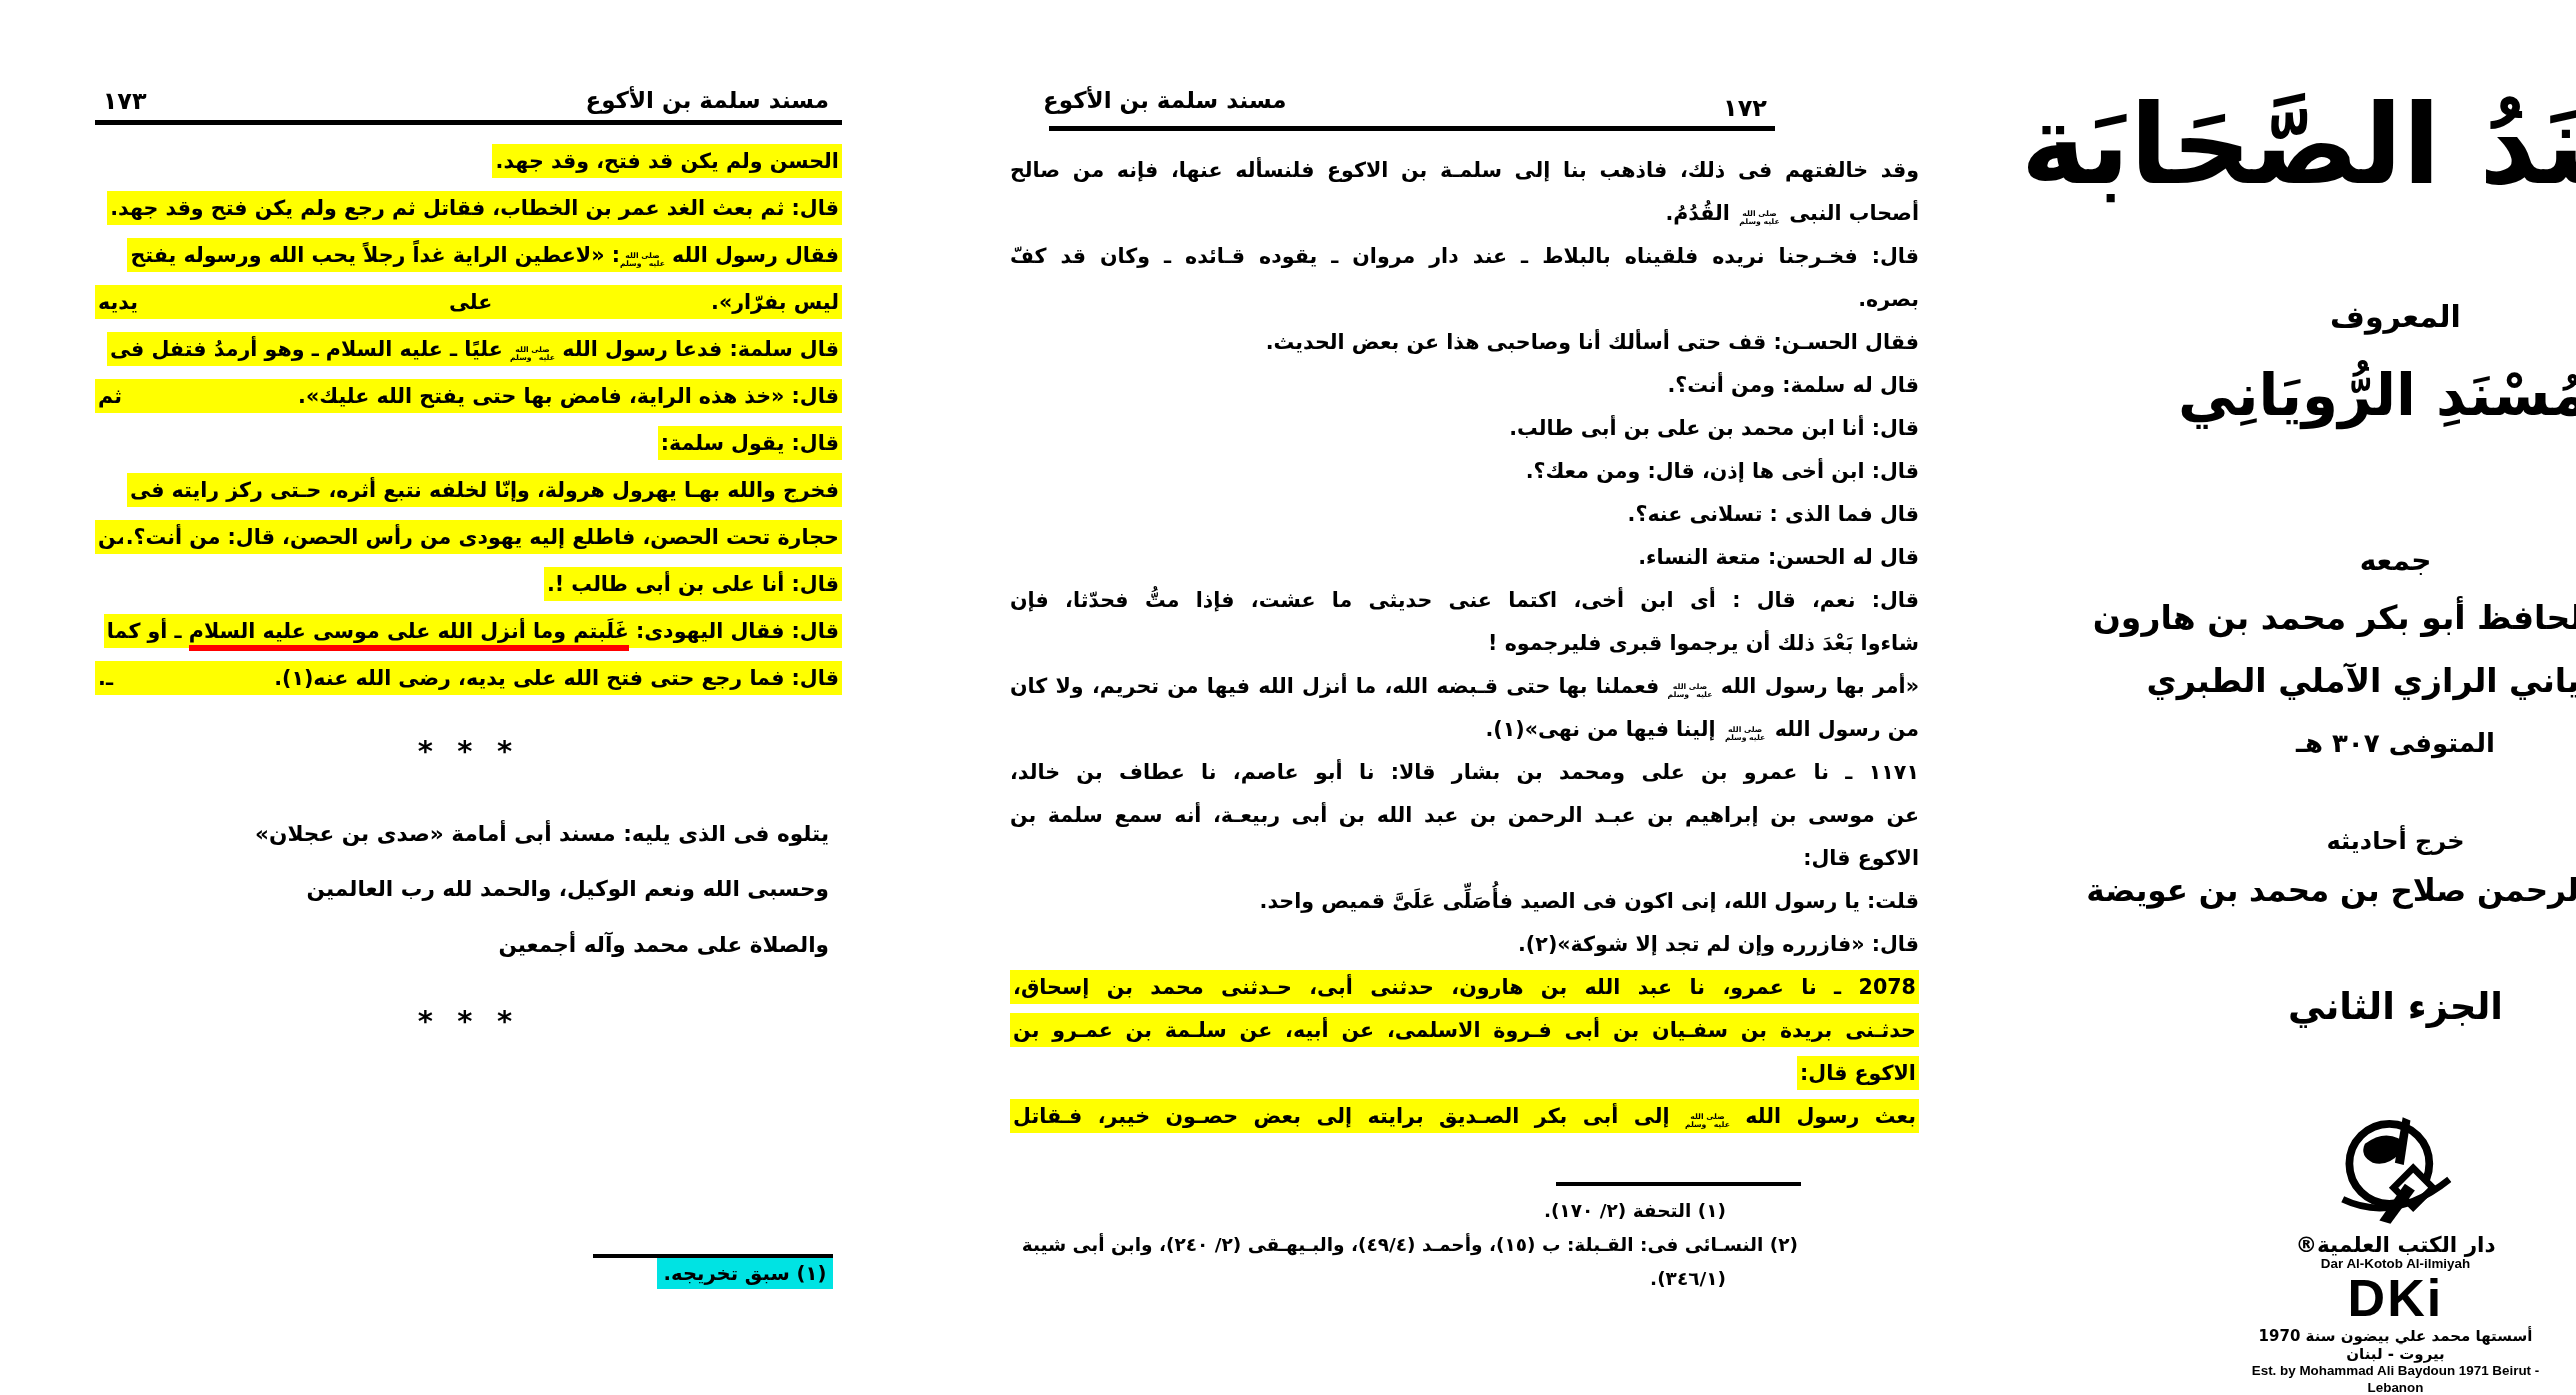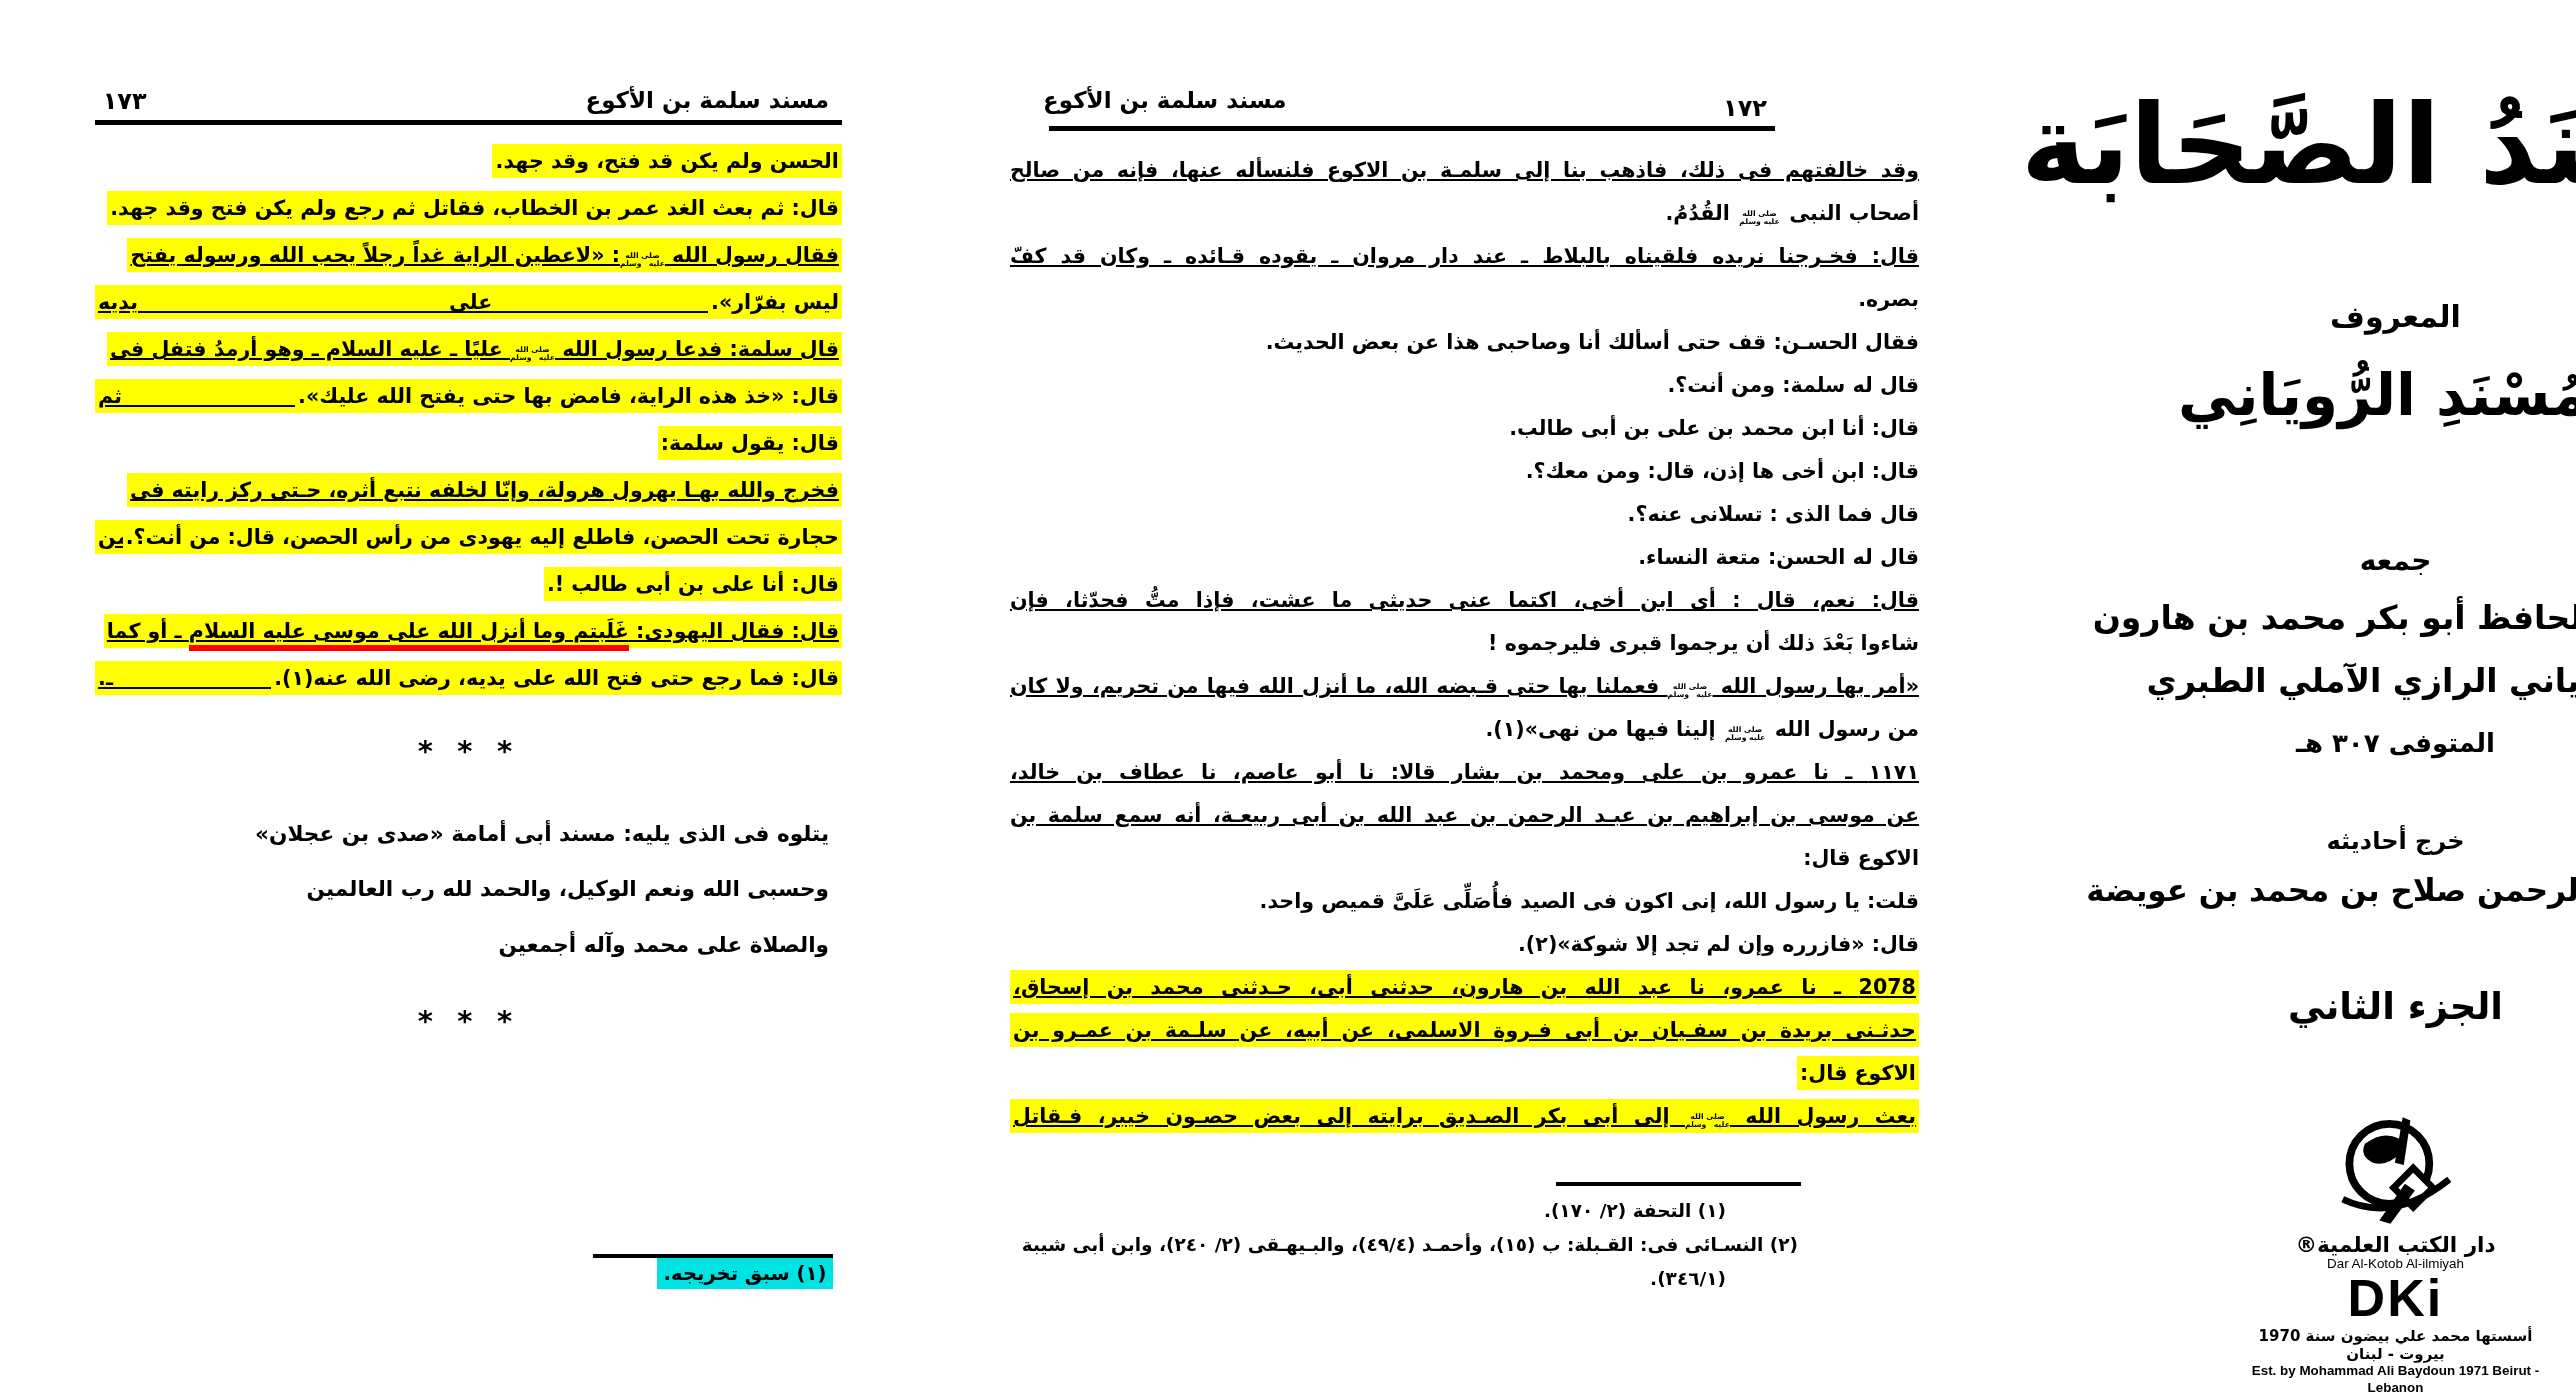--- a/index.html
+++ b/index.html
@@ -9,21 +9,21 @@
   
   .pg-header{position:absolute;top:0;left:0;right:0;height:52px;}
   .pg-num{position:absolute;font-size:24px;font-weight:700;letter-spacing:1px;}
   .pg-title{position:absolute;font-size:23px;font-weight:700;direction:rtl;}
   .rule{position:absolute;background:#000;height:4.6px;}
   
   .body{position:absolute;left:0;right:0;direction:rtl;}
   .line{text-align:right;font-weight:700;font-size:20.6px;white-space:nowrap;}
   .p172 .line{height:43px;line-height:43px;}
   .p173 .line{height:47px;line-height:47px;}
-  .line.full{white-space:normal;text-align-last:justify;text-decoration:underline;}
+  .line.full{white-space:normal;text-align-last:justify;}
   .hl{background:#ffff00;padding:4.6px 3.1px;box-decoration-break:clone;-webkit-box-decoration-break:clone;}
   .redline{border-bottom:6.7px solid #ff0000;padding-bottom:2.1px;}
   .saw{display:inline-block;width:45px;font-size:7.7px;line-height:1.05;vertical-align:-4.1px;text-align:center;font-weight:700;white-space:normal;}
   
   .center-line{position:absolute;left:0;right:13px;text-align:right;font-weight:700;font-size:21.6px;direction:rtl;}
   .ornament{position:absolute;left:0;right:0;text-align:center;font-weight:700;font-size:29px;letter-spacing:7.2px;}
   
   .fn-line{position:absolute;direction:rtl;font-weight:700;font-size:18.5px;white-space:nowrap;}
   .hl-cyan{background:#00e3e3;padding:4.1px 6.2px;}
   
@@ -36,21 +36,21 @@
   .tp-author{font-size:33px;}
   .tp-death{font-size:26px;}
   .tp-takhrij{font-size:24px;}
   .tp-editor{font-size:31px;}
   .tp-volume{font-size:37px;}
   
   .logo{position:absolute;left:50%;transform:translateX(-50%);top:1084px;width:299px;text-align:center;}
   .logo-top{display:flex;flex-direction:column;align-items:center;justify-content:center;gap:7.2px;direction:ltr;}
   .logo-col{display:flex;flex-direction:column;align-items:center;}
   .logo-ar{font-size:21.6px;font-weight:700;direction:rtl;line-height:1.1;}
-  .logo-en{font-family:"Liberation Sans",sans-serif;font-size:13.4px;font-weight:400;line-height:1.1;text-align:center;}
+  .logo-en{font-family:"Liberation Sans",sans-serif;font-size:13.4px;font-weight:700;line-height:1.1;text-align:center;}
   .logo-dki{font-family:"Liberation Sans",sans-serif;font-size:52px;font-weight:700;line-height:1.0;letter-spacing:2.1px;text-align:right;}
   .logo-est-ar{font-size:15px;font-weight:700;direction:rtl;margin-top:3.1px;}
   .logo-est{font-family:"Liberation Sans",sans-serif;font-size:13.4px;font-weight:700;line-height:1.25;}
 </style>
 </head>
 <body>
 
 <div id="canvas">
 
   <div class="page p173" style="left:95px;width:747px;height:1288px;">

